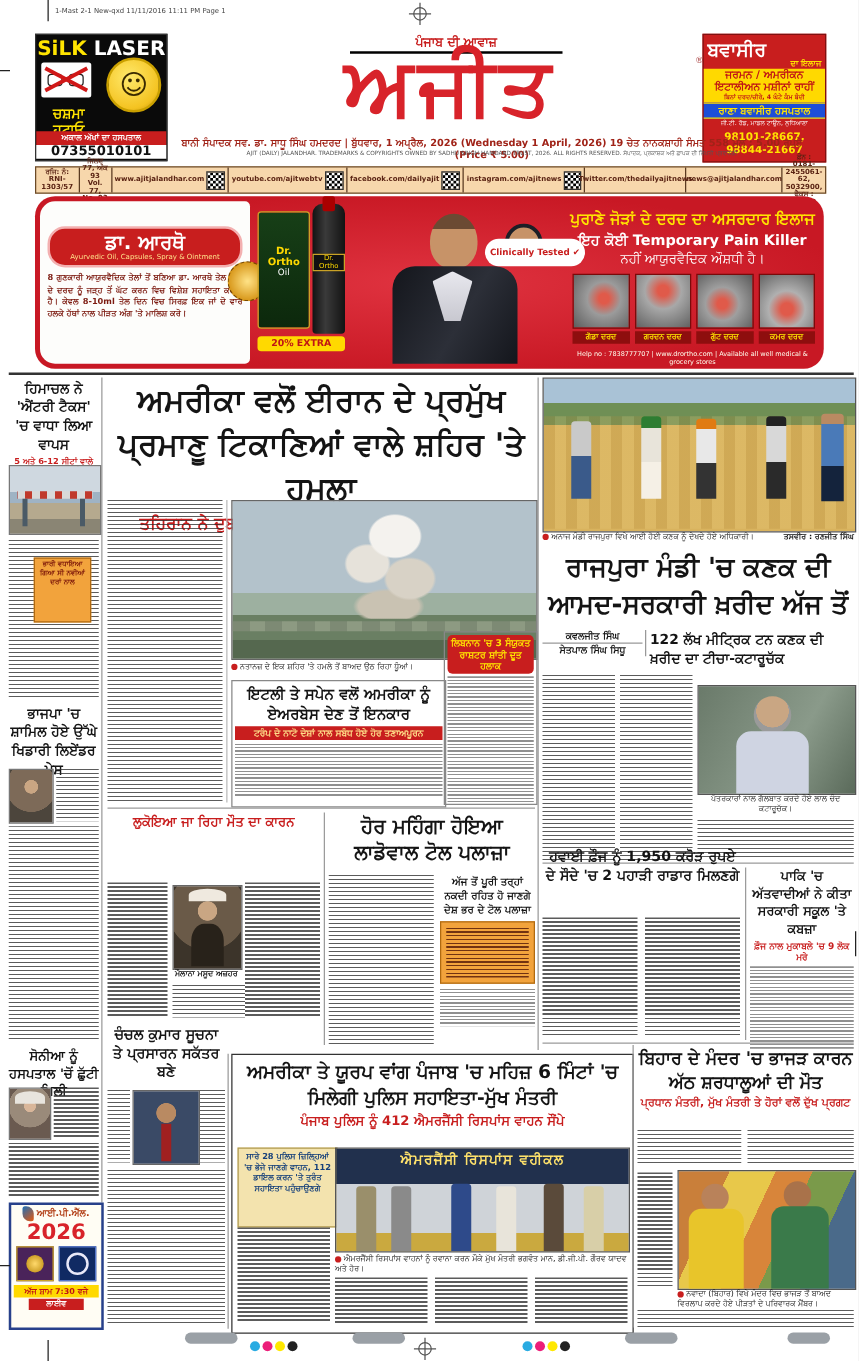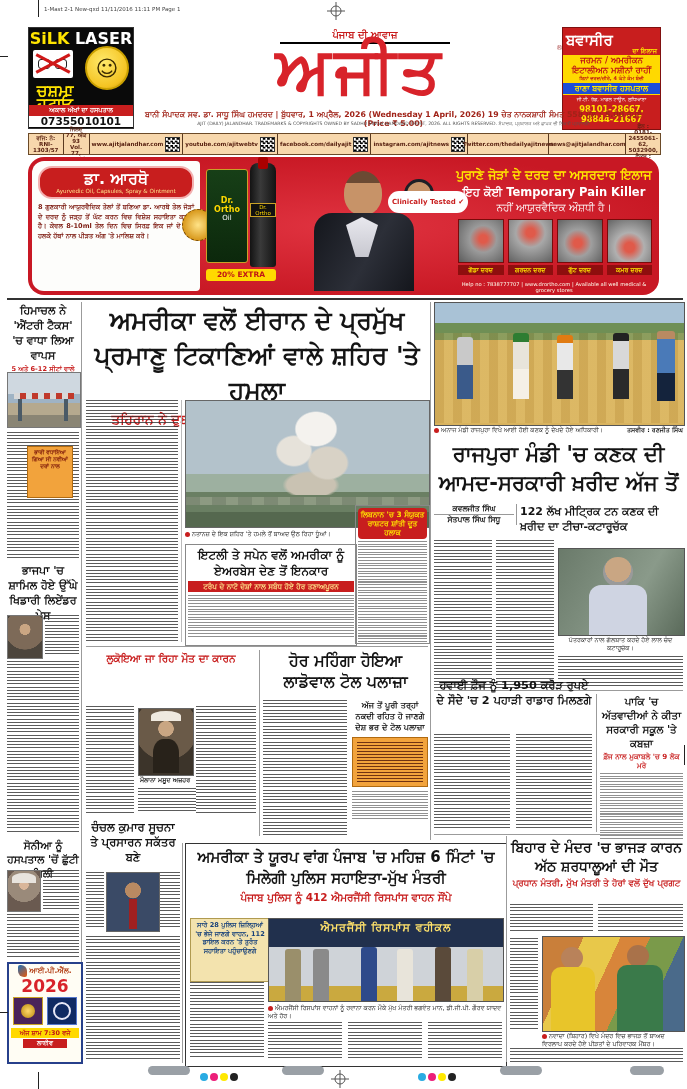--- a/index.html
+++ b/index.html
@@ -46,21 +46,21 @@
     <div class="abs" style="left:4px;top:22px;width:40px;height:28px;background:#fff;border-radius:2px;">
       <div class="abs" style="left:5px;top:9px;width:10px;height:8px;border:1.5px solid #222;border-radius:3px;"></div>
       <div class="abs" style="left:22px;top:9px;width:10px;height:8px;border:1.5px solid #222;border-radius:3px;"></div>
       <div class="abs" style="left:1px;top:12px;width:38px;height:3px;background:#d01818;transform:rotate(-28deg);"></div>
       <div class="abs" style="left:1px;top:12px;width:38px;height:3px;background:#d01818;transform:rotate(28deg);"></div>
     </div>
     <div class="abs" style="left:56px;top:18px;width:40px;height:40px;border-radius:50%;background:radial-gradient(circle at 40% 35%,#ffe96b,#f4c321 70%,#b8860b);border:2px solid #caa000;
          display:flex;align-items:center;justify-content:center;font-size:22px;color:#3a2a00;">
       <span>☺</span>
     </div>
-    <div class="abs" style="left:0;top:56px;width:52px;text-align:center;color:#ffe400;font-weight:bold;font-size:16px;line-height:13px;">
+    <div class="abs" style="left:0;top:56px;width:52px;text-align:center;color:#ffe400;font-weight:bold;font-size:11px;line-height:13px;">
       <div>ਚਸ਼ਮਾ</div>
         <div>ਹਟਾਓ</div>
     </div>
     <div class="abs" style="left:0;top:77px;width:104px;height:11px;background:#c81e1e;color:#fff;font-size:6.5px;font-weight:bold;text-align:center;line-height:11px;">ਅਕਾਲ ਅੱਖਾਂ ਦਾ ਹਸਪਤਾਲ</div>
     <div class="abs" style="left:0;top:88px;width:104px;height:11px;background:#fff;color:#111;font-size:10.5px;font-weight:bold;text-align:center;line-height:11px;">07355010101</div>
   </div>
 
   <div class="abs" style="left:280px;top:29px;width:170px;text-align:center;color:#c81e1e;font-size:10px;font-weight:bold;border-bottom:2px solid #000000;padding-bottom:1px;">ਪੰਜਾਬ ਦੀ ਆਵਾਜ਼</div>
   <div class="abs" style="left:160px;top:34px;width:400px;text-align:center;color:#d8232a;font-size:64px;font-weight:bold;line-height:72px;letter-spacing:4px;">ਅਜੀਤ</div>
   <div class="abs" style="left:556px;top:44px;font-size:7px;color:#b05050;">®</div>
@@ -103,21 +103,21 @@
         <span class="qr"></span>
       </div>
     <div class="seg" style="width:76px;">Twitter.com/thedailyajitnews</div>
     <div class="seg" style="width:72px;">news@ajitjalandhar.com</div>
     <div class="seg" style="flex:1;border-right:none;">ਫ਼ੋਨ : 0181-2455061-62, 5032900, ਫੈਕਸ : 26600</div>
   </div>
 
   <div class="abs" style="left:28px;top:157px;width:631px;height:138px;background:radial-gradient(ellipse at 50% 50%,#e03340,#c81824 75%);border-radius:16px;">
 
     <div class="abs" style="left:4px;top:4px;width:168px;height:130px;background:#fdfdfb;border-radius:12px 4px 4px 12px;">
-      <div style="margin:5px 6px 0 6px;background:#c81e1e;border:2px solid #f3b0b0;border-radius:14px;text-align:center;padding:2px 0 3px 0;">
+      <div style="margin:20px 6px 0 6px;background:#c81e1e;border:2px solid #f3b0b0;border-radius:14px;text-align:center;padding:2px 0 3px 0;">
         <div style="color:#fff;font-weight:bold;font-size:16px;line-height:18px;">ਡਾ. ਆਰਥੋ</div>
         <div style="color:#ffe08a;font-size:5.6px;">Ayurvedic Oil, Capsules, Spray &amp; Ointment</div>
       </div>
       <div style="margin:4px 6px;color:#7c1a10;font-size:6.6px;line-height:9.6px;font-weight:bold;text-align:justify;">8 ਗੁਣਕਾਰੀ ਆਯੁਰਵੈਦਿਕ ਤੇਲਾਂ ਤੋਂ ਬਣਿਆ ਡਾ. ਆਰਥੋ ਤੇਲ ਜੋੜਾਂ ਦੇ ਦਰਦ ਨੂੰ ਜੜ੍ਹ ਤੋਂ ਘੱਟ ਕਰਨ ਵਿਚ ਵਿਸ਼ੇਸ਼ ਸਹਾਇਤਾ ਕਰਦਾ ਹੈ। ਕੇਵਲ 8-10ml ਤੇਲ ਦਿਨ ਵਿਚ ਸਿਰਫ਼ ਇਕ ਜਾਂ ਦੋ ਵਾਰ ਹਲਕੇ ਹੱਥਾਂ ਨਾਲ ਪੀੜਤ ਅੰਗ 'ਤੇ ਮਾਲਿਸ਼ ਕਰੋ।</div>
       <div class="abs" style="right:-14px;top:48px;width:30px;height:30px;border-radius:50%;background:radial-gradient(circle,#ffe387,#d99a1e 70%,#a36a08);border:1px dashed #7a4a00;"></div>
     </div>
 
     <div class="abs" style="left:178px;top:12px;width:40px;height:92px;background:linear-gradient(#173f17,#0c280c);border:1px solid #c9a227;border-radius:3px;text-align:center;">
       <div style="color:#ffd900;font-weight:bold;font-size:8px;margin-top:26px;">Dr. Ortho</div>
       <div style="color:#fff;font-size:7px;">Oil</div>

